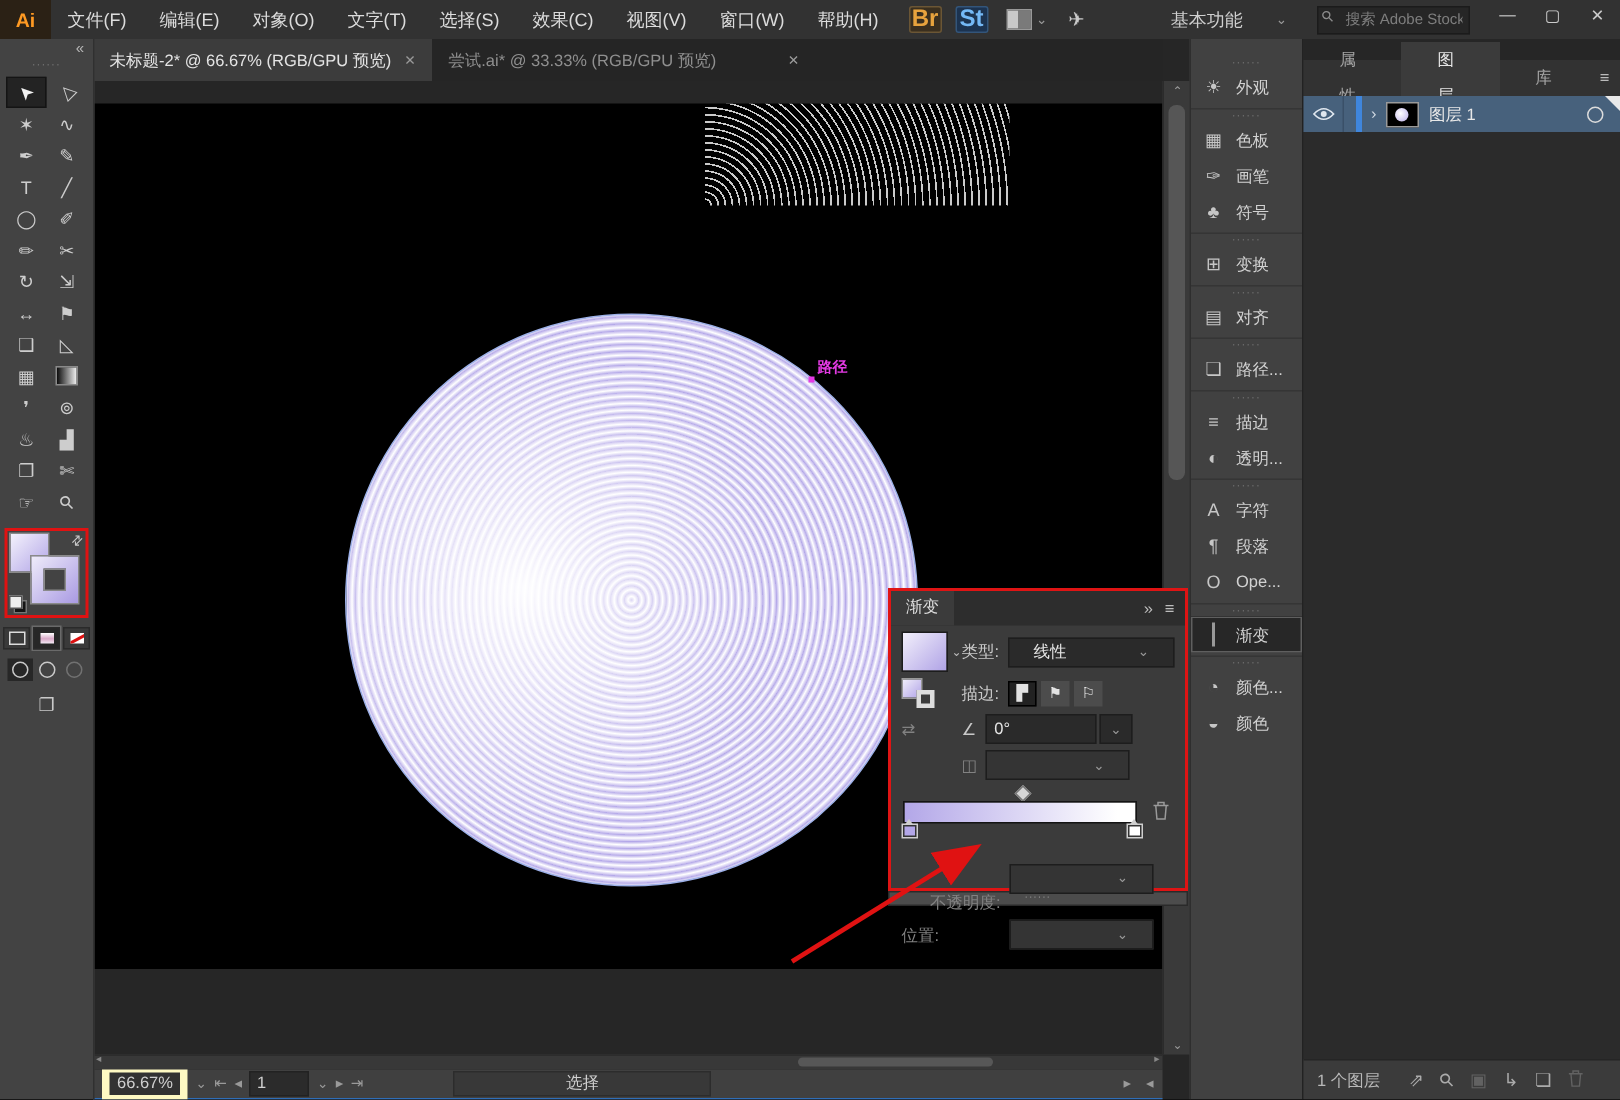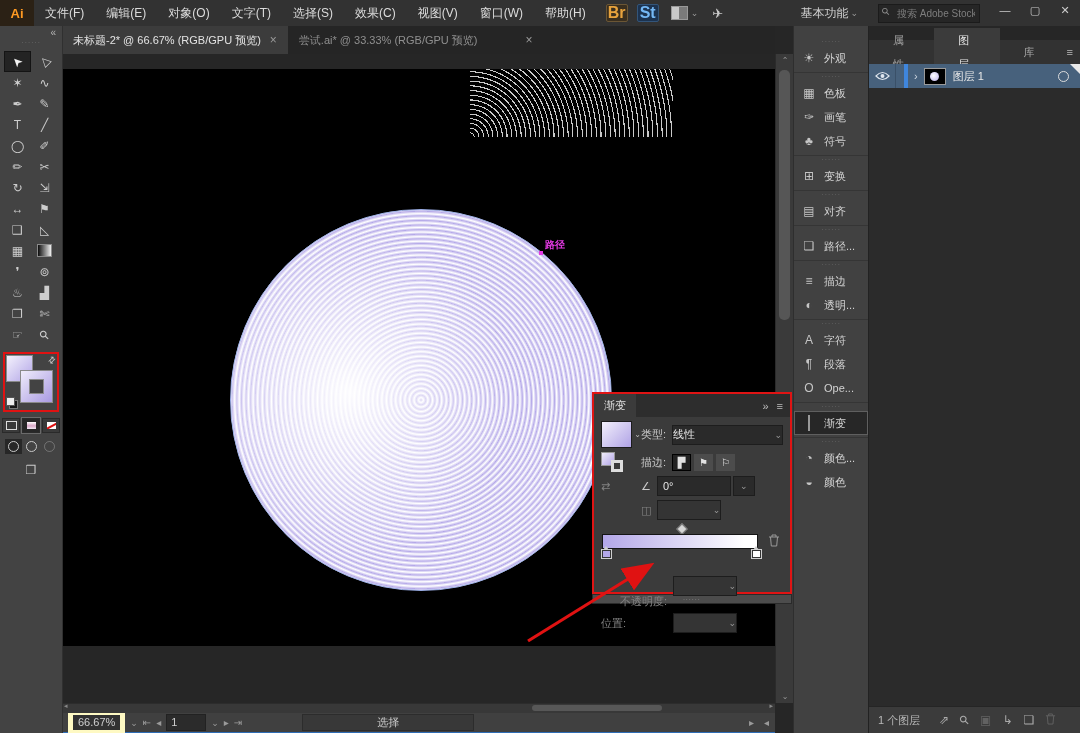--- a/index.html
+++ b/index.html
@@ -12,21 +12,21 @@
            display:flex;align-items:center;justify-content:center;}
   .menu-item{padding:0 11px;line-height:26px;color:#dcdcdc;}
   .appicon{width:20px;height:16px;border-radius:2px;font-size:16px;display:flex;align-items:center;
            justify-content:center;margin-left:9px;font-weight:bold;}
   .br{background:#3a2f1f;color:#e8a33d;border:1px solid #6b5635;}
   .st{background:#1c3350;color:#74b8f5;border:1px solid #33557a;}
   .layout-ic{margin-left:12px;display:flex;align-items:center;gap:3px;color:#bbb;}
   .layout-sq{width:15px;height:12px;background:linear-gradient(90deg,#c9c9c9 45%,#7a7a7a 45%);border:1px solid #999;}
   .rocket{margin-left:14px;color:#c9c9c9;font-size:13px;}
   .spacer{flex:1;}
-  .workspace{display:flex;align-items:center;gap:2px;color:#cfcfcf;padding:0 10px;}
+  .workspace{display:flex;align-items:center;gap:22px;color:#cfcfcf;padding:0 10px;}
   .searchwrap{position:relative;margin:0 10px;}
   .search{width:78px;height:15px;background:#262626;border:1px solid #1b1b1b;color:#bbb;
           font-size:10px;padding:1px 4px 1px 18px;font-family:inherit;}
   .search::placeholder{color:#7e7e7e;}
   .search-ic{position:absolute;left:4px;top:2px;color:#8d8d8d;font-size:10px;display:inline-block;transform:rotate(-45deg);}
   .winbtns{display:flex;align-self:flex-start;}
   .winbtn{width:30px;height:20px;display:flex;align-items:center;justify-content:center;
           font-size:11px;color:#cccccc;}
   .chev{font-size:9px;color:#9a9a9a;}
   
@@ -140,21 +140,21 @@
   .gp-header{height:23px;background:#2d2d2d;display:flex;align-items:center;}
   .gp-tab{background:#3b3b3b;height:23px;line-height:23px;padding:0 10px;color:#dedede;}
   .gp-hicons{margin-left:auto;display:flex;gap:8px;padding-right:7px;color:#bdbdbd;font-size:11px;}
   .gp-row{display:flex;align-items:center;margin:4px 7px 0 7px;}
   .gp-lcol{width:40px;flex:none;display:flex;align-items:center;}
   .gp-swatch{width:34px;height:25px;border:1px solid #1c1c1c;background:linear-gradient(135deg,#f2effb,#b0a3e6);}
   .gp-swdrop{font-size:8px;color:#bbb;margin-left:2px;}
   .gp-lab{color:#c9c9c9;margin-right:6px;}
   .gp-lab.dim,.gp-dim{color:#828282;}
   .gp-select{flex:1;height:18px;background:#2a2a2a;border:1px solid #1d1d1d;display:flex;
-             align-items:center;padding:0 0;color:#e4e4e4;}
+             align-items:center;padding:0 16px;color:#e4e4e4;}
   .gp-select .chev{margin-left:auto;}
   .gp-select.dis{background:#343434;color:#7c7c7c;flex:none;width:62px;}
   .gp-sbtn{width:19px;height:17px;background:#4c4c4c;display:flex;align-items:center;justify-content:center;
            color:#e2e2e2;font-size:10px;margin-right:3px;}
   .gp-sbtn.active{background:#222;box-shadow:inset 0 0 0 1px #000;}
   .gp-minifs{position:relative;width:22px;height:20px;}
   .gp-minifs .a{position:absolute;left:0;top:0;width:12px;height:12px;background:linear-gradient(135deg,#f0edfa,#b2a5e7);border:1px solid #999;}
   .gp-minifs .b{position:absolute;right:0;bottom:0;width:12px;height:12px;border:3px solid #ddd;background:#3b3b3b;box-sizing:border-box;}
   .gp-input{width:62px;height:18px;background:#2a2a2a;border:1px solid #1d1d1d;display:flex;
             align-items:center;padding:0 5px;color:#e4e4e4;}

